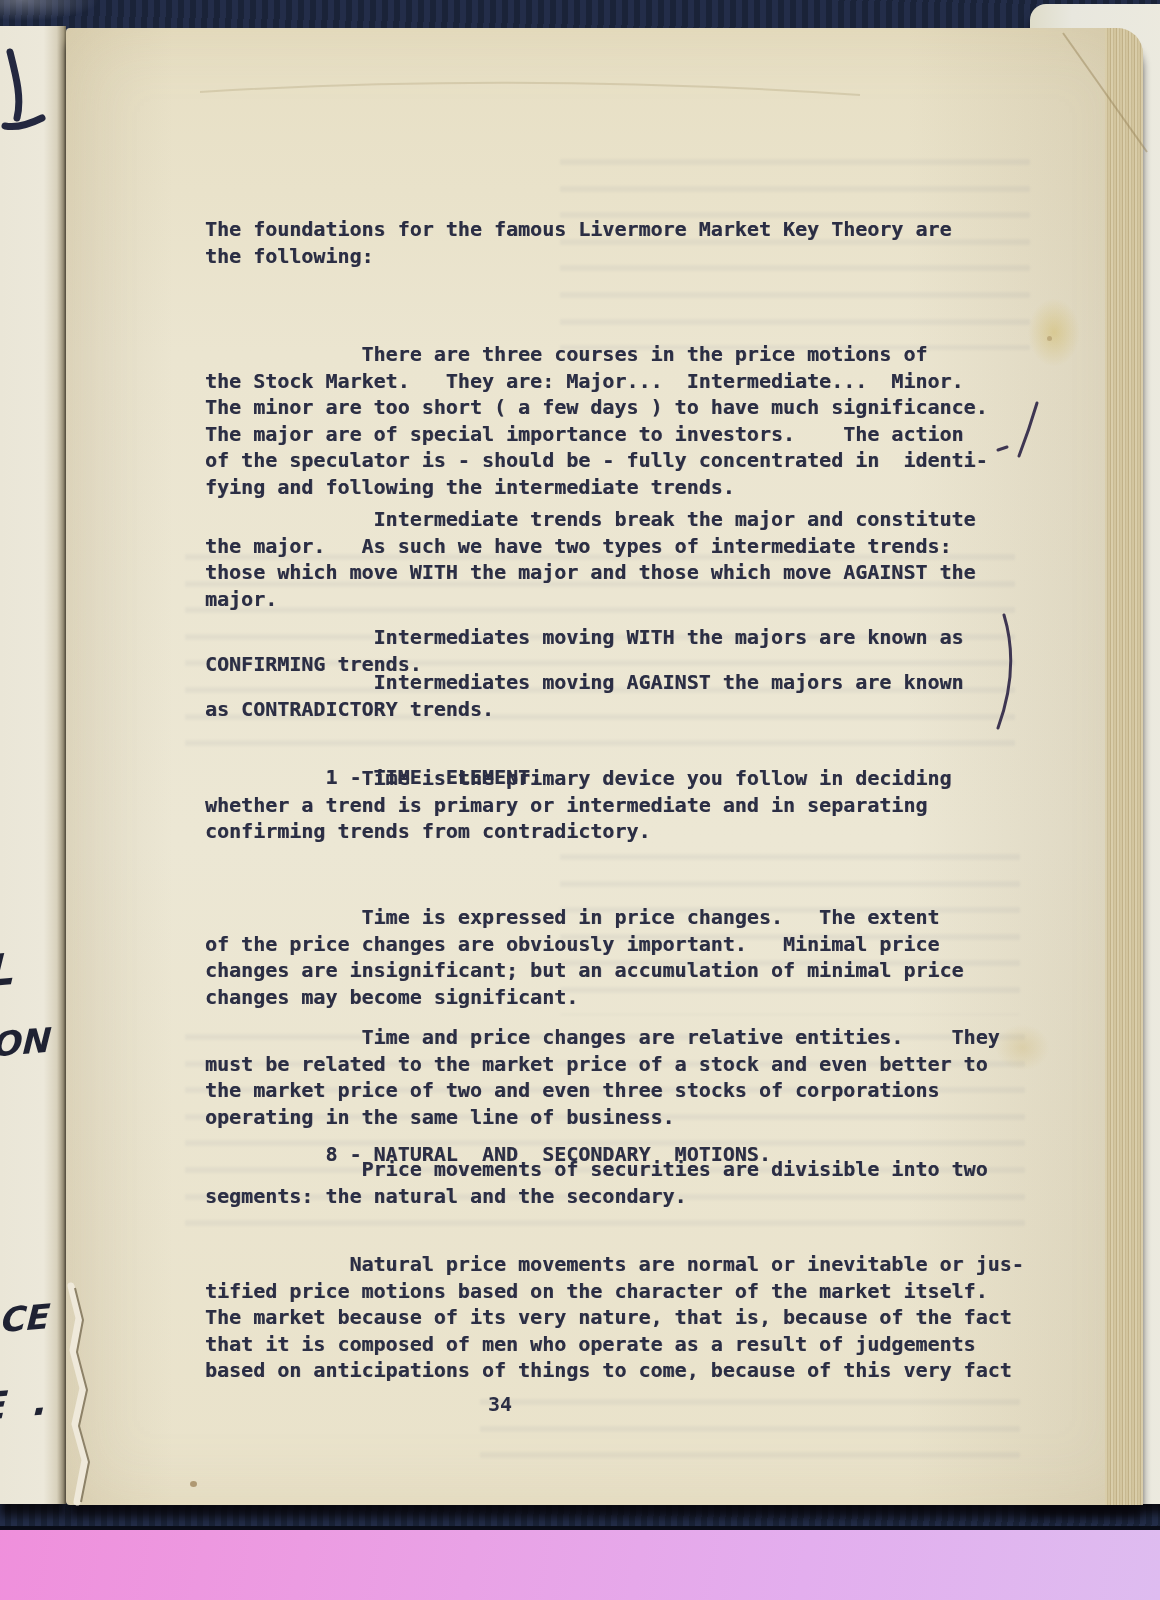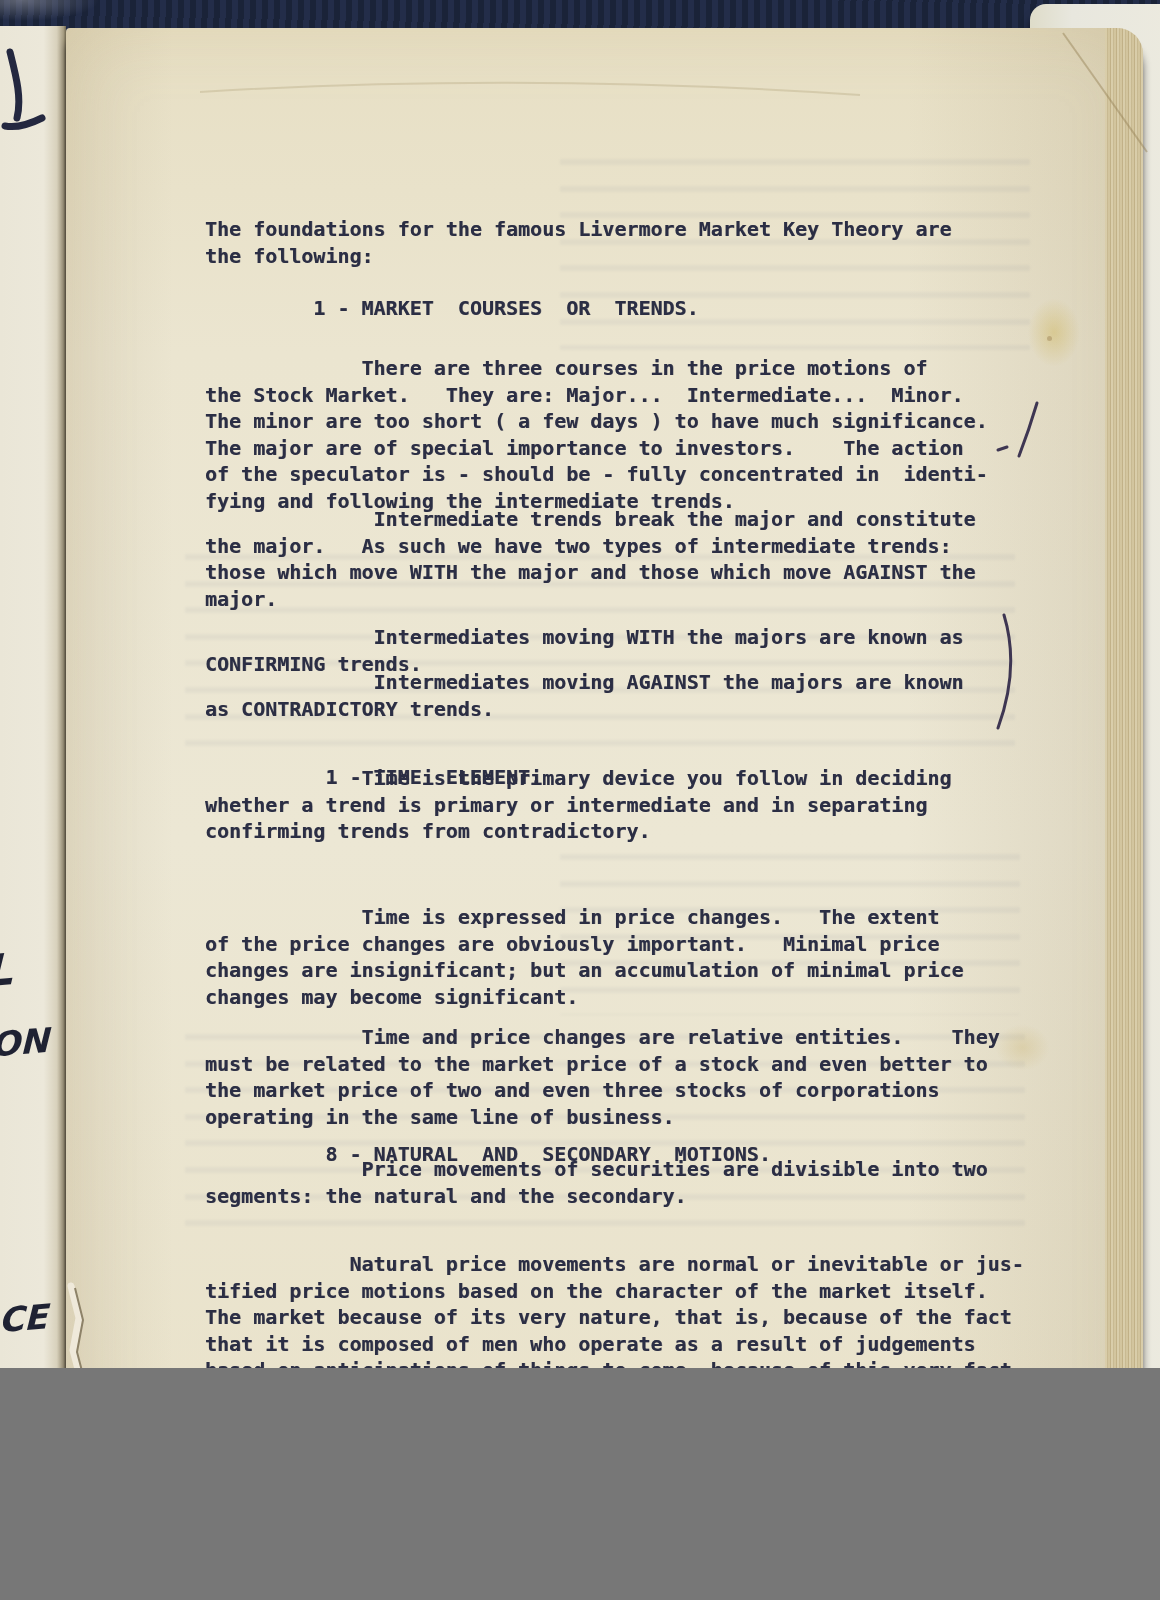--- a/index.html
+++ b/index.html
@@ -1,17 +1,17 @@
 <!DOCTYPE html>
 <html><head>
 <meta charset="utf-8">
 <style>
   html,body{margin:0;padding:0;background:#777;}
   #stage{
-    position:relative;width:1160px;height:1368px;overflow:hidden;
+    position:relative;width:1160px;height:1600px;overflow:hidden;
     background:linear-gradient(100deg,#f285d6 0%,#ec9ce2 40%,#e3aeee 75%,#debcf0 100%);
     font-family:"DejaVu Sans Mono","Liberation Mono",monospace;
   }
   .cover{
     position:absolute;left:-8px;top:0;width:1176px;height:1526px;
     background:
       radial-gradient(110px 30px at 30px 0px, rgba(150,152,162,0.55), transparent 70%),
       repeating-linear-gradient(92deg,#232d49 0 6px,#1a2338 6px 12px);
     background-color:#1d2539;
     border-bottom:4px solid #0a0d18;
@@ -83,22 +83,21 @@
   <div class="bleed" style="left:480px;top:1390px;width:540px;height:85px"></div>
 
   <div class="stain" style="left:1018px;top:285px;width:72px;height:95px;background:radial-gradient(closest-side,rgba(200,170,60,0.35),transparent 72%)"></div>
   <div class="stain" style="left:985px;top:1015px;width:75px;height:65px;background:radial-gradient(closest-side,rgba(190,160,70,0.22),transparent 72%)"></div>
   <div class="speck" style="left:190px;top:1481px;width:7px;height:6px"></div>
   <div class="speck" style="left:1047px;top:336px;width:5px;height:5px;opacity:.35"></div>
 
   <div class="typed" style="top:216px">The foundations for the famous Livermore Market Key Theory are
 the following:</div>
 
-  <div class="typed" style="top:295px">         1 - MARKET  COURSES  OR  TRENDS.</div>
-  <div class="typed" style="top:355px">             There are three courses in the price motions of
+  <div class="typed" style="top:341px">             There are three courses in the price motions of
 the Stock Market.   They are: Major...  Intermediate...  Minor.
 The minor are too short ( a few days ) to have much significance.
 The major are of special importance to investors.    The action
 of the speculator is - should be - fully concentrated in  identi-
 fying and following the intermediate trends.</div>
   <div class="typed" style="top:624px">              Intermediates moving WITH the majors are known as
 CONFIRMING trends.</div>
   <div class="typed" style="top:506px">              Intermediate trends break the major and constitute
 the major.   As such we have two types of intermediate trends:
 those which move WITH the major and those which move AGAINST the

